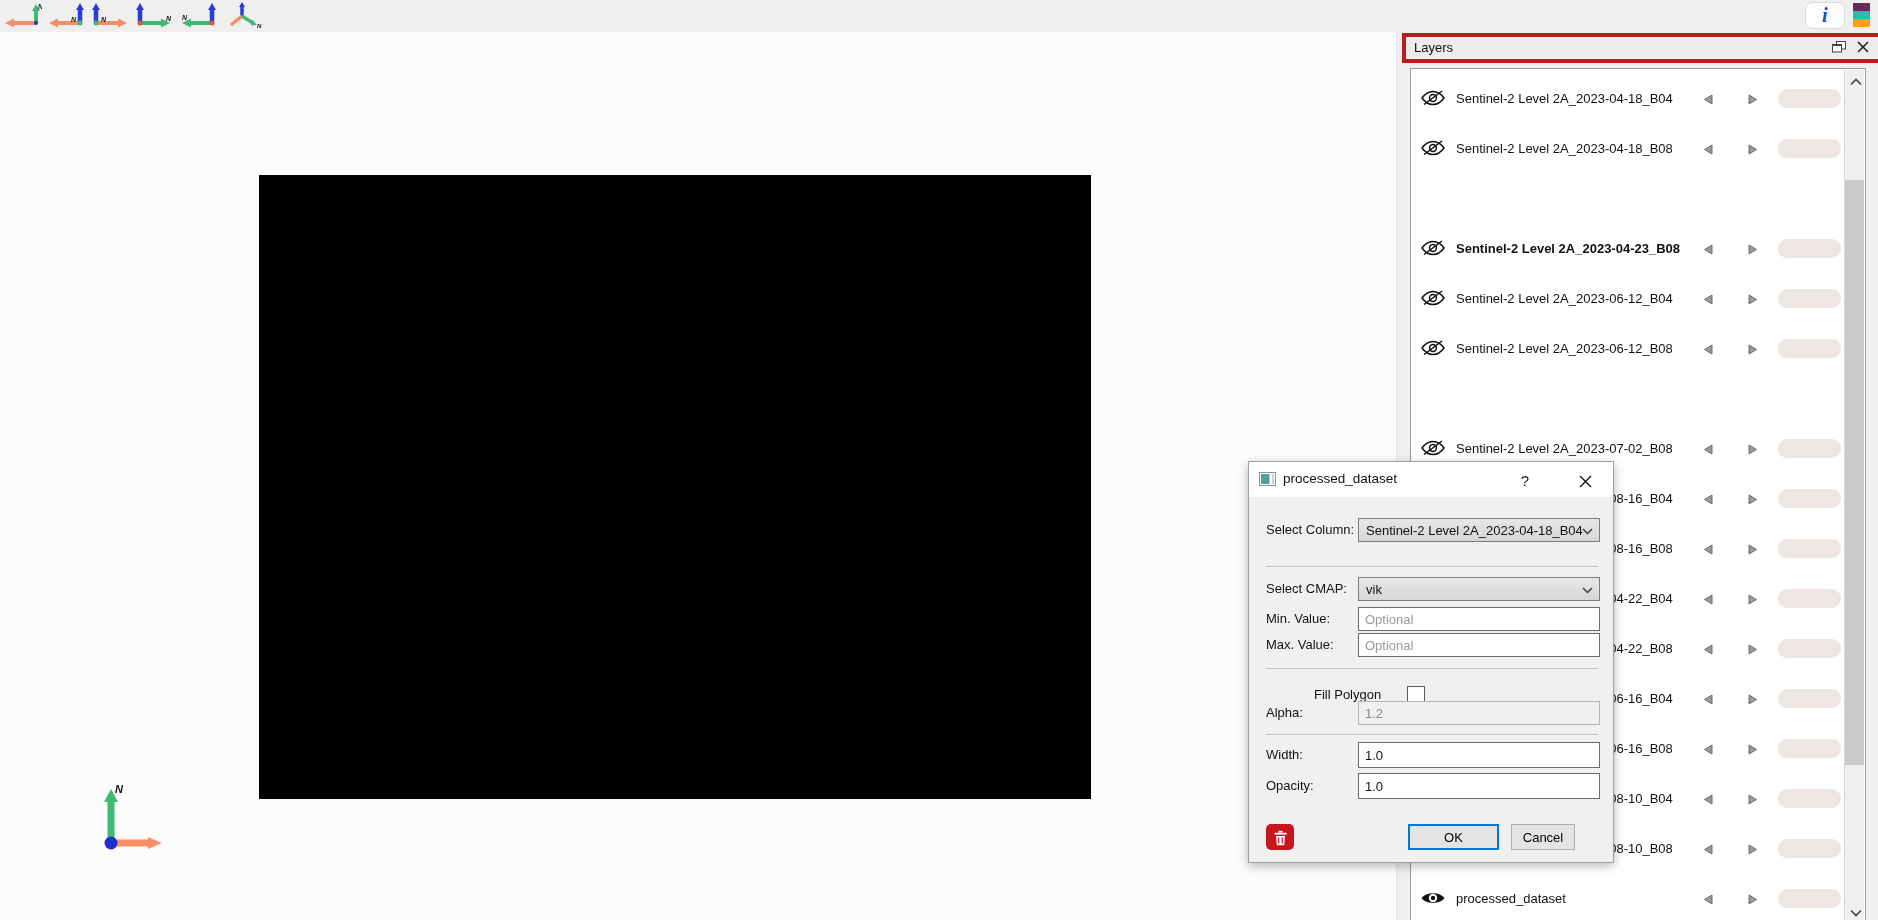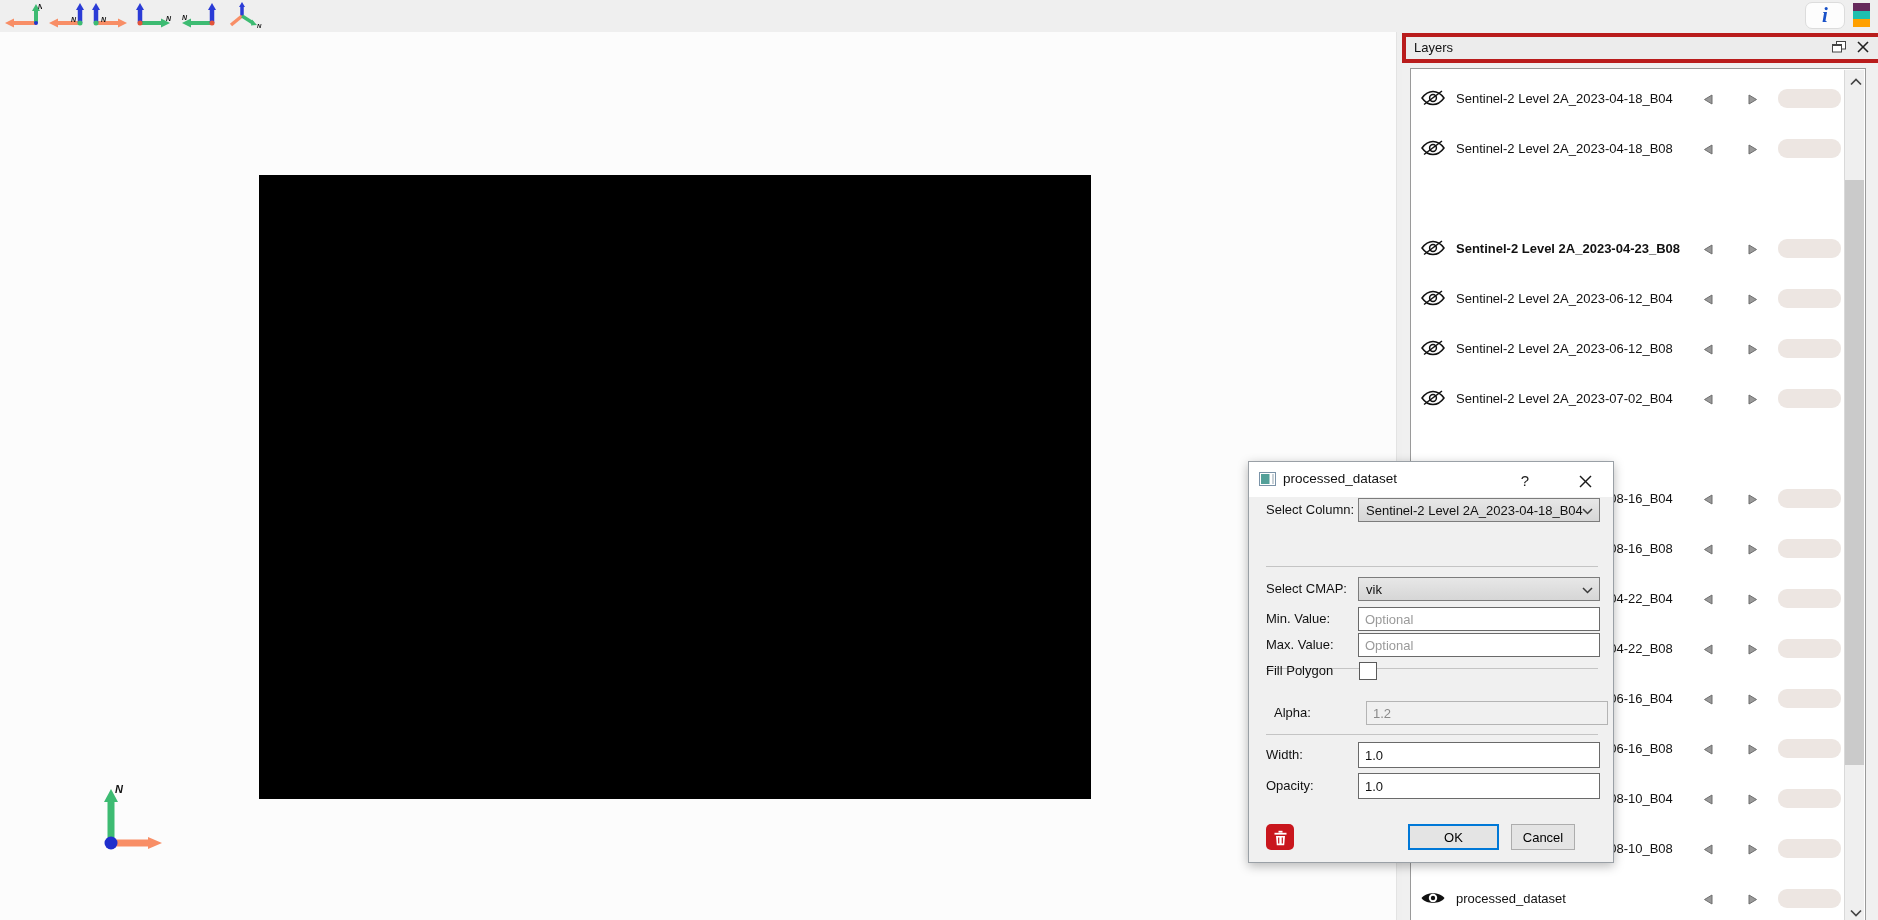--- a/index.html
+++ b/index.html
@@ -298,30 +298,30 @@
             <polygon points="9,2 9,11 1.5,6.5" fill="#9a9a9a" stroke="#6f6f6f" stroke-width="1"></polygon>
           </svg>
     </button>
     <button class="tri tri-r">
       <svg width="11" height="13" viewBox="0 0 11 13">
             <polygon points="2,2 2,11 9.5,6.5" fill="#9a9a9a" stroke="#6f6f6f" stroke-width="1"></polygon>
           </svg>
     </button>
     <button class="pill"></button>
   </div>
-      <div class="row is-hidden" style="top: 305px;">
-    <button class="eye">
-      <svg class="eye-hidden" width="26" height="18" viewBox="0 0 26 18">
-        <path d="M2 9 C6 3.5 9 2.5 13 2.5 C17 2.5 20 3.5 24 9 C20 14.5 17 15.5 13 15.5 C9 15.5 6 14.5 2 9 Z" fill="none" stroke="#111" stroke-width="1.5"></path>
-        <circle cx="13" cy="9" r="3.4" fill="none" stroke="#111" stroke-width="1.5"></circle>
-        <line x1="4" y1="15.5" x2="22" y2="2" stroke="#111" stroke-width="1.5"></line>
-      </svg>
-      
-    </button>
-    <span class="lname">Sentinel-2 Level 2A_2023-07-02_B04</span>
+      <div class="row is-hidden" style="top: 355px;">
+    <button class="eye">
+      <svg class="eye-hidden" width="26" height="18" viewBox="0 0 26 18">
+        <path d="M2 9 C6 3.5 9 2.5 13 2.5 C17 2.5 20 3.5 24 9 C20 14.5 17 15.5 13 15.5 C9 15.5 6 14.5 2 9 Z" fill="none" stroke="#111" stroke-width="1.5"></path>
+        <circle cx="13" cy="9" r="3.4" fill="none" stroke="#111" stroke-width="1.5"></circle>
+        <line x1="4" y1="15.5" x2="22" y2="2" stroke="#111" stroke-width="1.5"></line>
+      </svg>
+      
+    </button>
+    <span class="lname">Sentinel-2 Level 2A_2023-07-02_B08</span>
     <button class="tri">
       <svg width="11" height="13" viewBox="0 0 11 13">
             <polygon points="9,2 9,11 1.5,6.5" fill="#9a9a9a" stroke="#6f6f6f" stroke-width="1"></polygon>
           </svg>
     </button>
     <button class="tri tri-r">
       <svg width="11" height="13" viewBox="0 0 11 13">
             <polygon points="2,2 2,11 9.5,6.5" fill="#9a9a9a" stroke="#6f6f6f" stroke-width="1"></polygon>
           </svg>
     </button>
@@ -538,21 +538,21 @@
     <span class="dlg-title">processed_dataset</span>
     <button class="dlg-help">?</button>
     <button class="dlg-close">
       <svg width="13" height="13" viewBox="0 0 13 13">
         <line x1="1" y1="1" x2="12" y2="12" stroke="#1a1a1a" stroke-width="1.4"></line>
         <line x1="12" y1="1" x2="1" y2="12" stroke="#1a1a1a" stroke-width="1.4"></line>
       </svg>
     </button>
   </div>
 
-  <div class="drow" style="top:36px;height:36px;">
+  <div class="drow" style="top:56px;height:36px;">
     <span class="dlabel">Select Column:</span>
     <div class="dfield combo">
       <span class="cval">Sentinel-2 Level 2A_2023-04-18_B04</span>
       <svg class="chev" width="11" height="7" viewBox="0 0 11 7">
           <polyline points="1,1 5.5,5.5 10,1" fill="none" stroke="#3a3a3a" stroke-width="1.5"></polyline>
         </svg>
     </div>
   </div>
 
 
@@ -573,26 +573,26 @@
     <input class="dfield tinput" placeholder="Optional" style="">
   </div>
 
   <div class="drow" style="top:171px;height:32px;">
     <span class="dlabel">Max. Value:</span>
     <input class="dfield tinput" placeholder="Optional" style="">
   </div>
 
   <div class="dsep" style="top:206px"></div>
 
-  <div class="drow" style="top:200px;height:17px;">
+  <div class="drow" style="top:224px;height:17px;margin-left:48px;">
     <span class="dlabel" style="line-height:17px">Fill Polygon</span>
     <span class="checkbox"></span>
   </div>
 
-  <div class="drow" style="top:239px;height:34px;margin-left:8px;">
+  <div class="drow" style="top:239px;height:34px;">
     <span class="dlabel">Alpha:</span>
     <input class="dfield tinput" disabled="" value="1.2" style="">
   </div>
 
   <div class="dsep" style="top:272px"></div>
 
   <div class="drow" style="top:280px;height:26px;">
     <span class="dlabel" style="line-height:26px">Width:</span>
     <input class="dfield tinput bigin" value="1.0" style="">
   </div>

